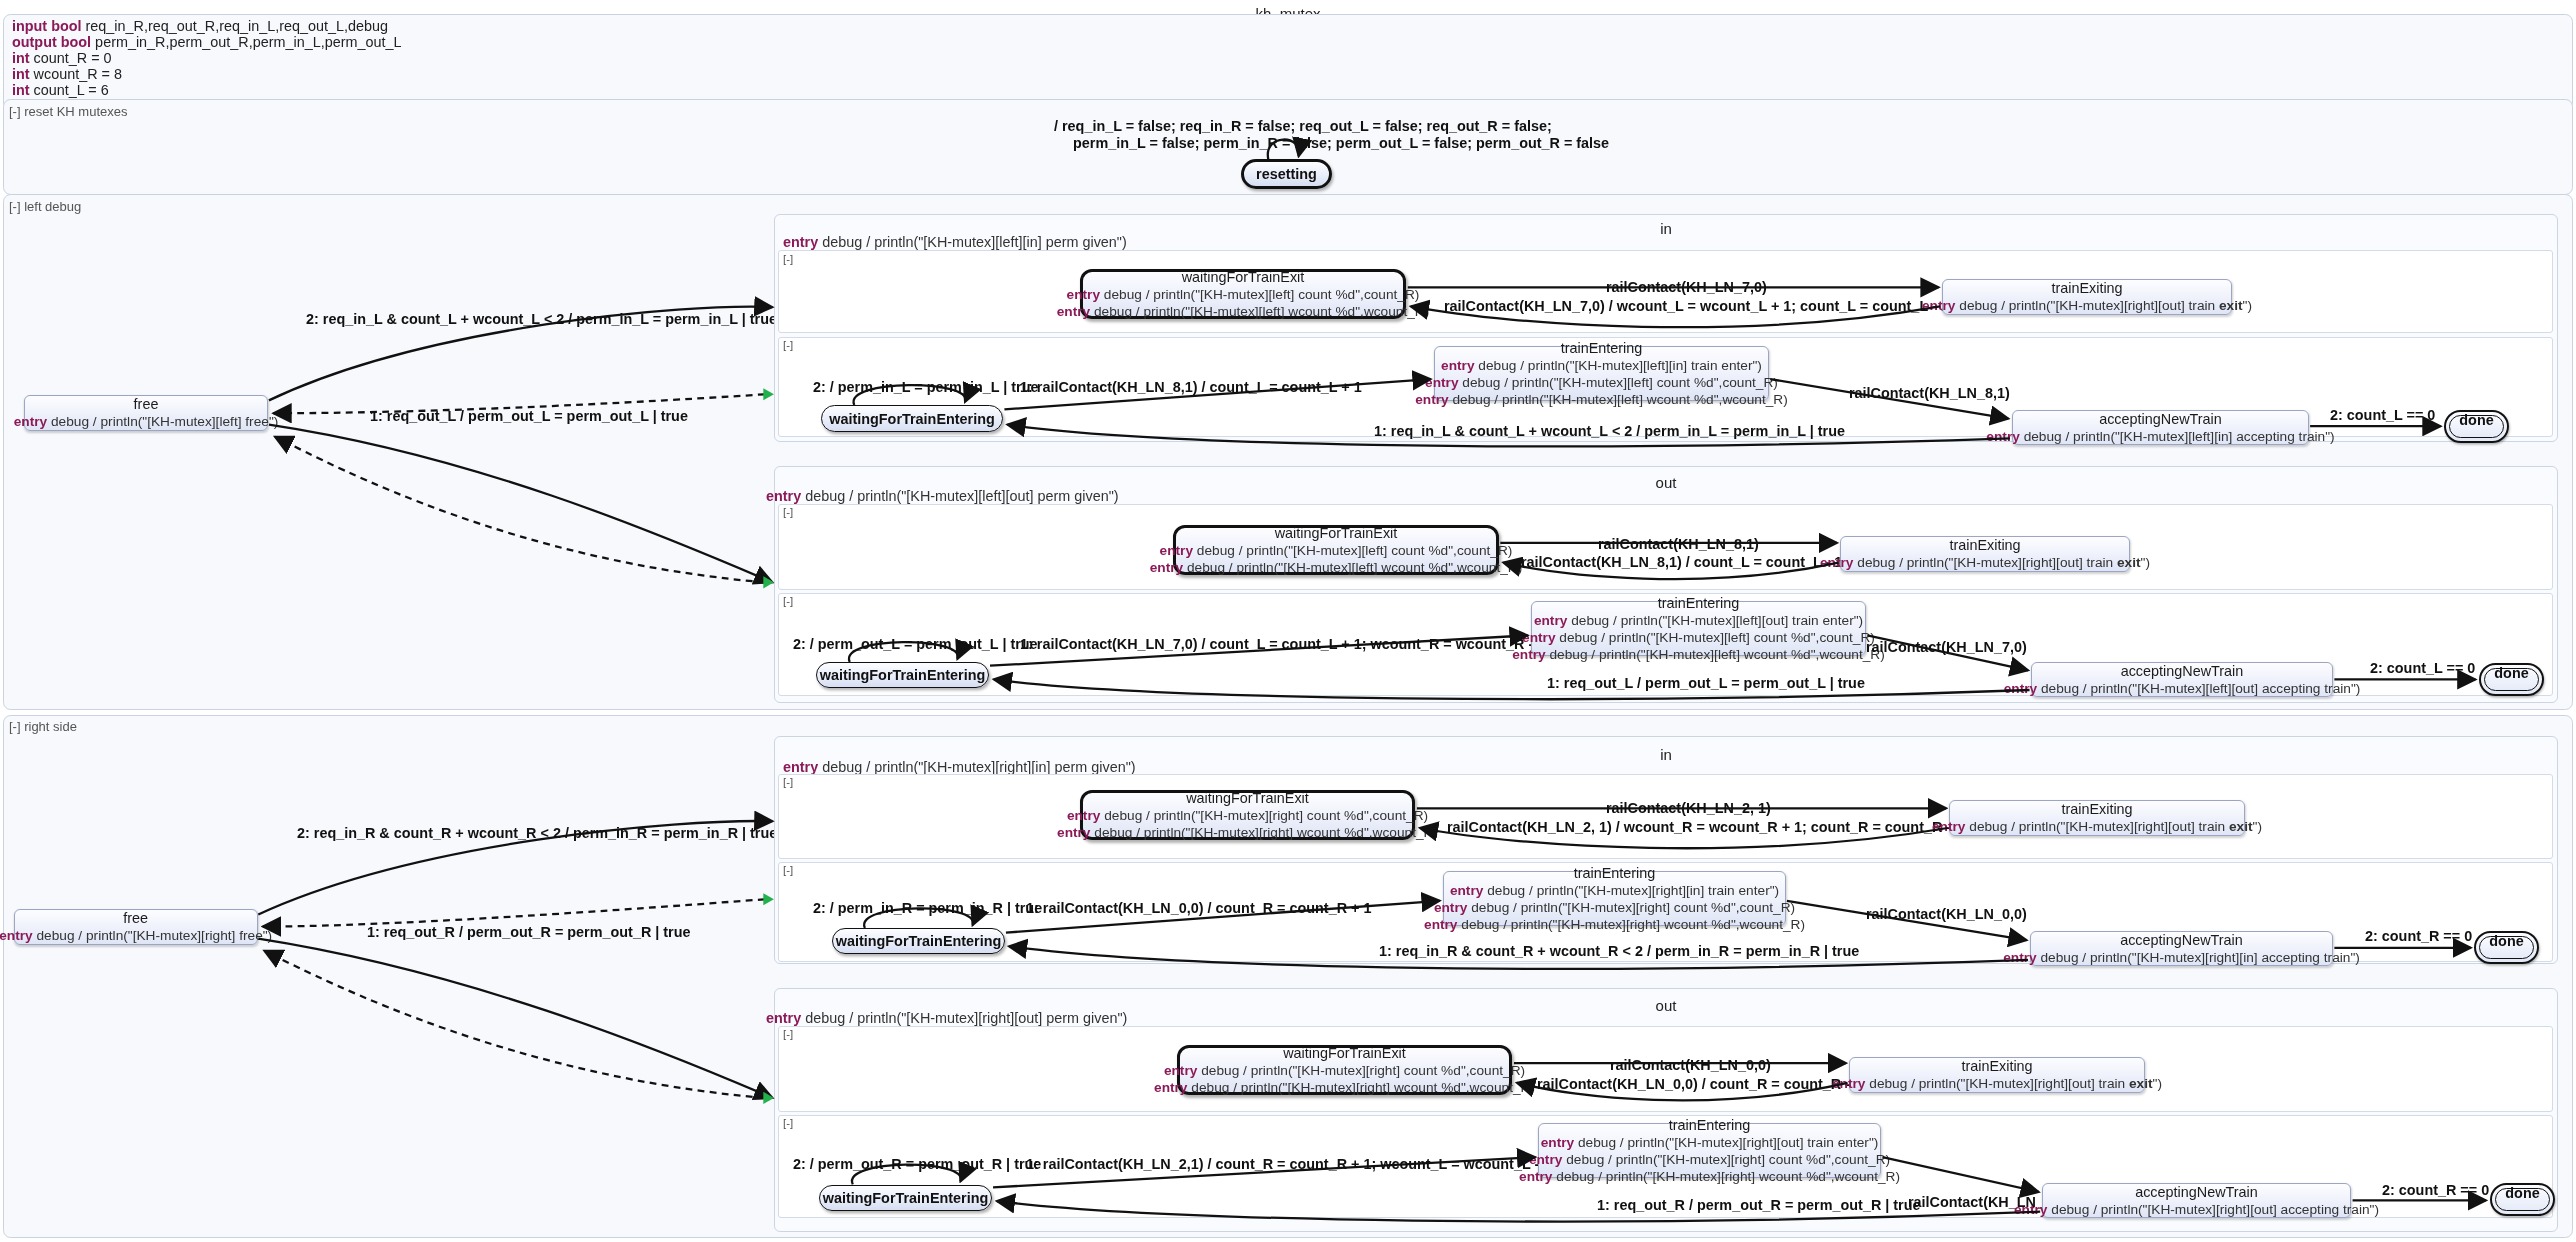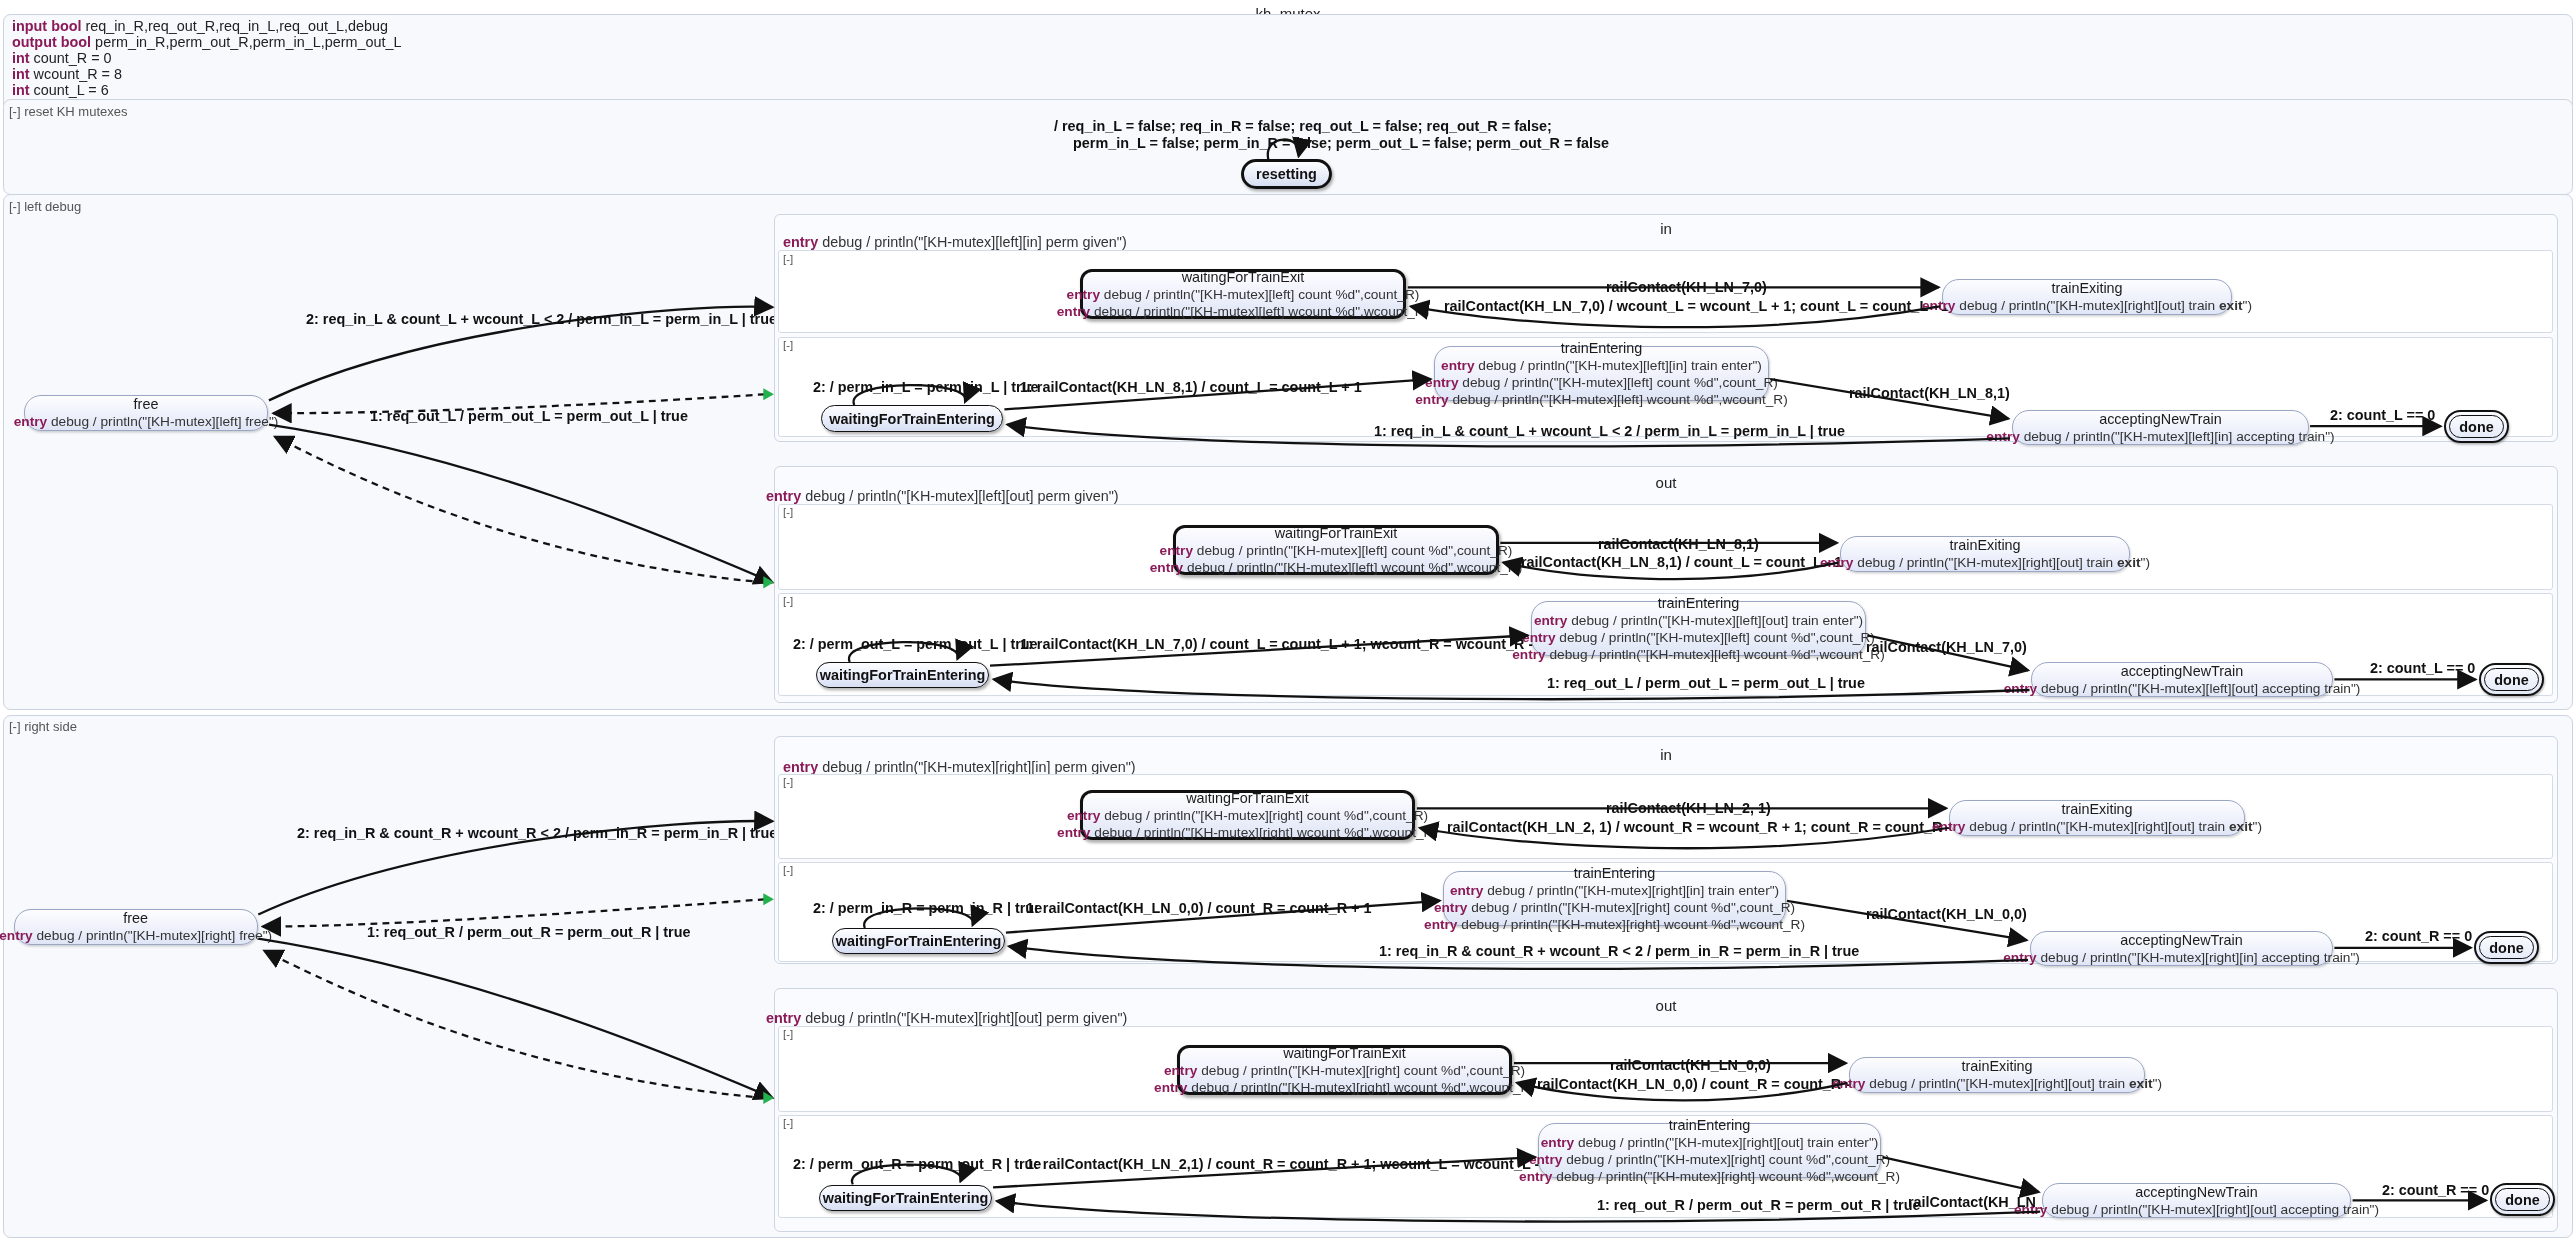--- a/index.html
+++ b/index.html
@@ -11,39 +11,39 @@
   .panel.inner{background:#fafbfe;border:0.8px solid #ccd6e3;border-radius:6px;}
   .panel.sub{background:#ffffff;border:0.8px solid #d3dbe6;border-radius:3px;}
 
   .region-tag{position:absolute;font-size:13px;color:#555;letter-spacing:0;}
   .region-title{position:absolute;font-size:15px;color:#222;}
   .entry-line{position:absolute;font-size:14.4px;color:#333;white-space:nowrap;}
   .kw{color:#8b1a58;font-weight:bold;}
   .decl{position:absolute;font-size:14.4px;color:#222;white-space:nowrap;}
 
   
-  .state{position:absolute;box-sizing:border-box;border-radius:17px;
+  .state{position:absolute;box-sizing:border-box;border-radius:6px;
          background:linear-gradient(to bottom,#fdfdff 0%,#eef1fb 55%,#dfe5f6 100%);
          border:1.1px solid #9aa6c4;display:flex;flex-direction:column;
          align-items:center;justify-content:center;text-align:center;
          box-shadow:0.8px 1.5px 2.3px rgba(0,0,0,.18);}
   .state.thick{border:3px solid #111;border-radius:12px;box-shadow:1.5px 2.3px 3px rgba(0,0,0,.3);}
   .state .sname{font-size:14.4px;color:#1b1b1b;line-height:1.25;white-space:nowrap;}
   .state .sline{font-size:13.7px;color:#333;line-height:1.25;white-space:nowrap;}
 
   .pill{position:absolute;box-sizing:border-box;border-radius:758px;
         background:linear-gradient(to bottom,#fcfdff 0%,#e7ecf9 60%,#d6def2 100%);
         border:3px solid #111;display:flex;align-items:center;justify-content:center;
         font-size:14.4px;font-weight:bold;color:#111;white-space:nowrap;
         box-shadow:1.5px 2.3px 3px rgba(0,0,0,.3);}
   .pill.thin{border:1.9px solid #111;font-weight:normal;font-size:14.4px;}
 
   .final{position:absolute;box-sizing:border-box;border-radius:758px;
          background:linear-gradient(to bottom,#fcfdff,#e2e8f7);
-         border:2.3px solid #111;display:flex;align-items:center;justify-content:center;
+         border:2.3px solid #111;display:flex;justify-content:center;
          font-size:14.4px;font-weight:bold;color:#111;box-shadow:0.8px 1.5px 2.3px rgba(0,0,0,.3);}
   .final::after{content:"";position:absolute;left:3px;top:3px;right:3px;bottom:3px;
                 border:1.5px solid #111;border-radius:758px;}
 
   
   .elabel{position:absolute;font-size:14.4px;font-weight:bold;color:#111;white-space:nowrap;}
   .elabel.reset{font-weight:bold;}
 
   svg.wires{position:absolute;left:0;top:0;width:2576px;height:1242px;pointer-events:none;}
 </style>

